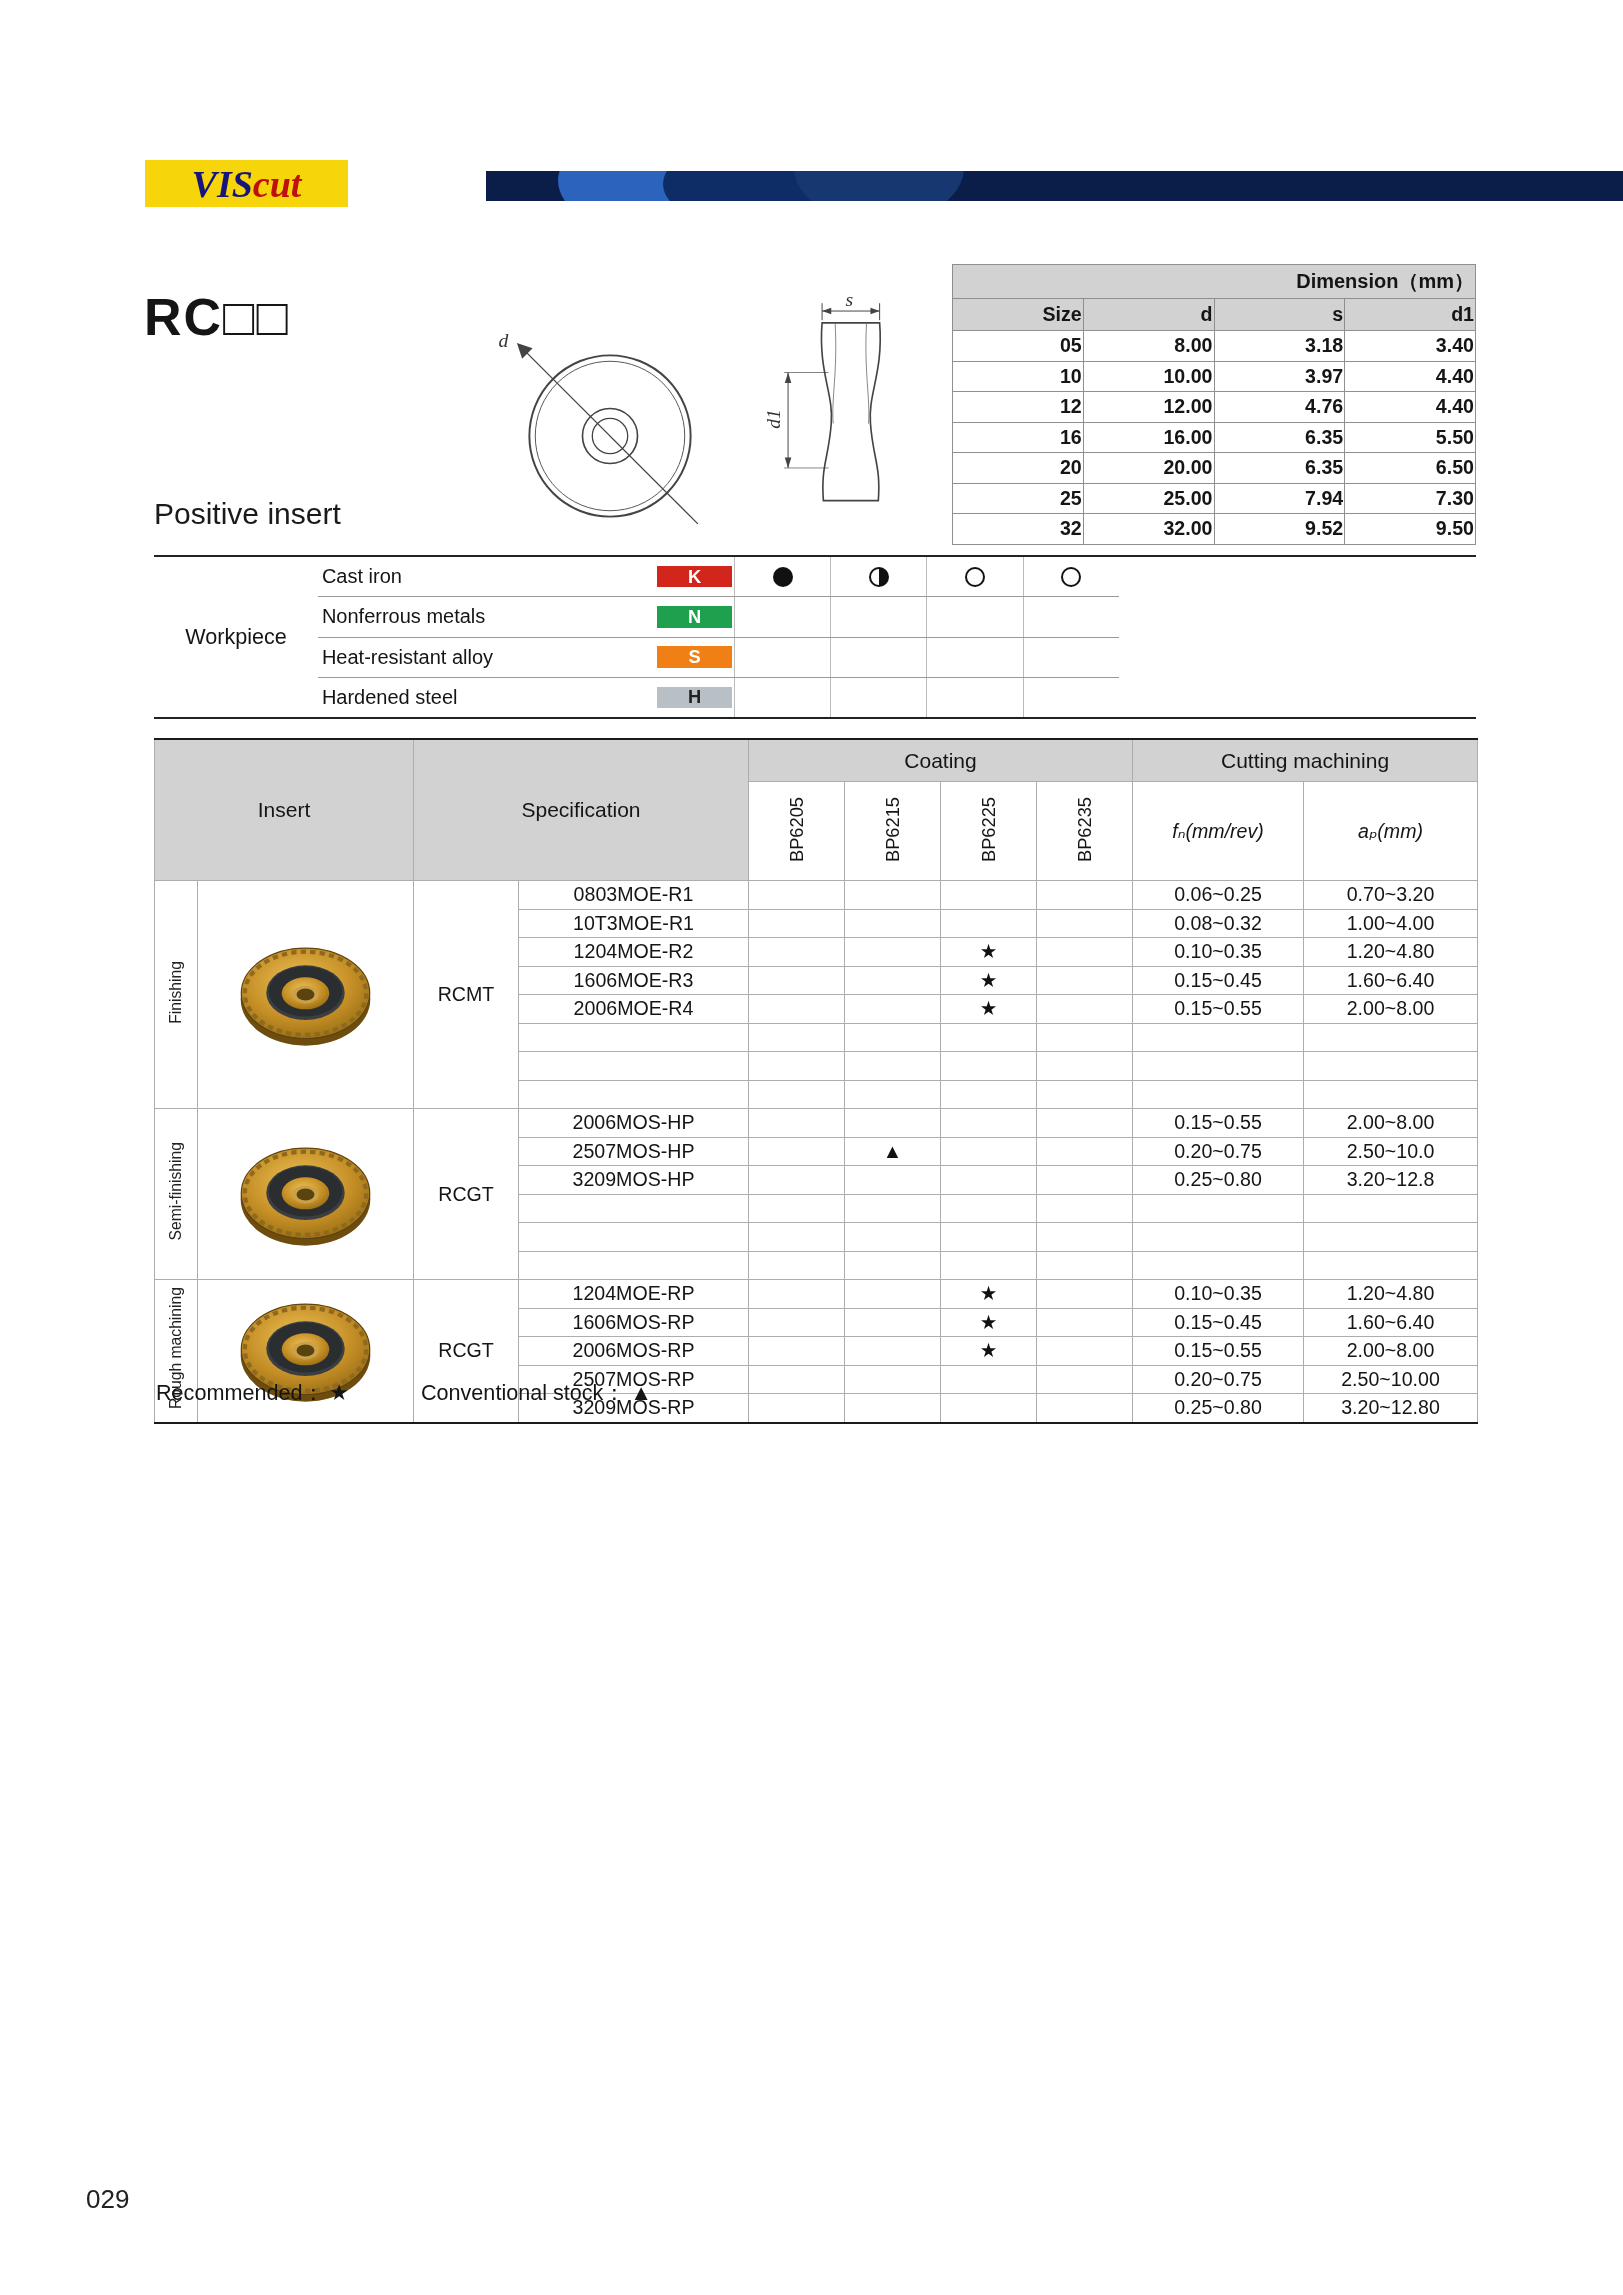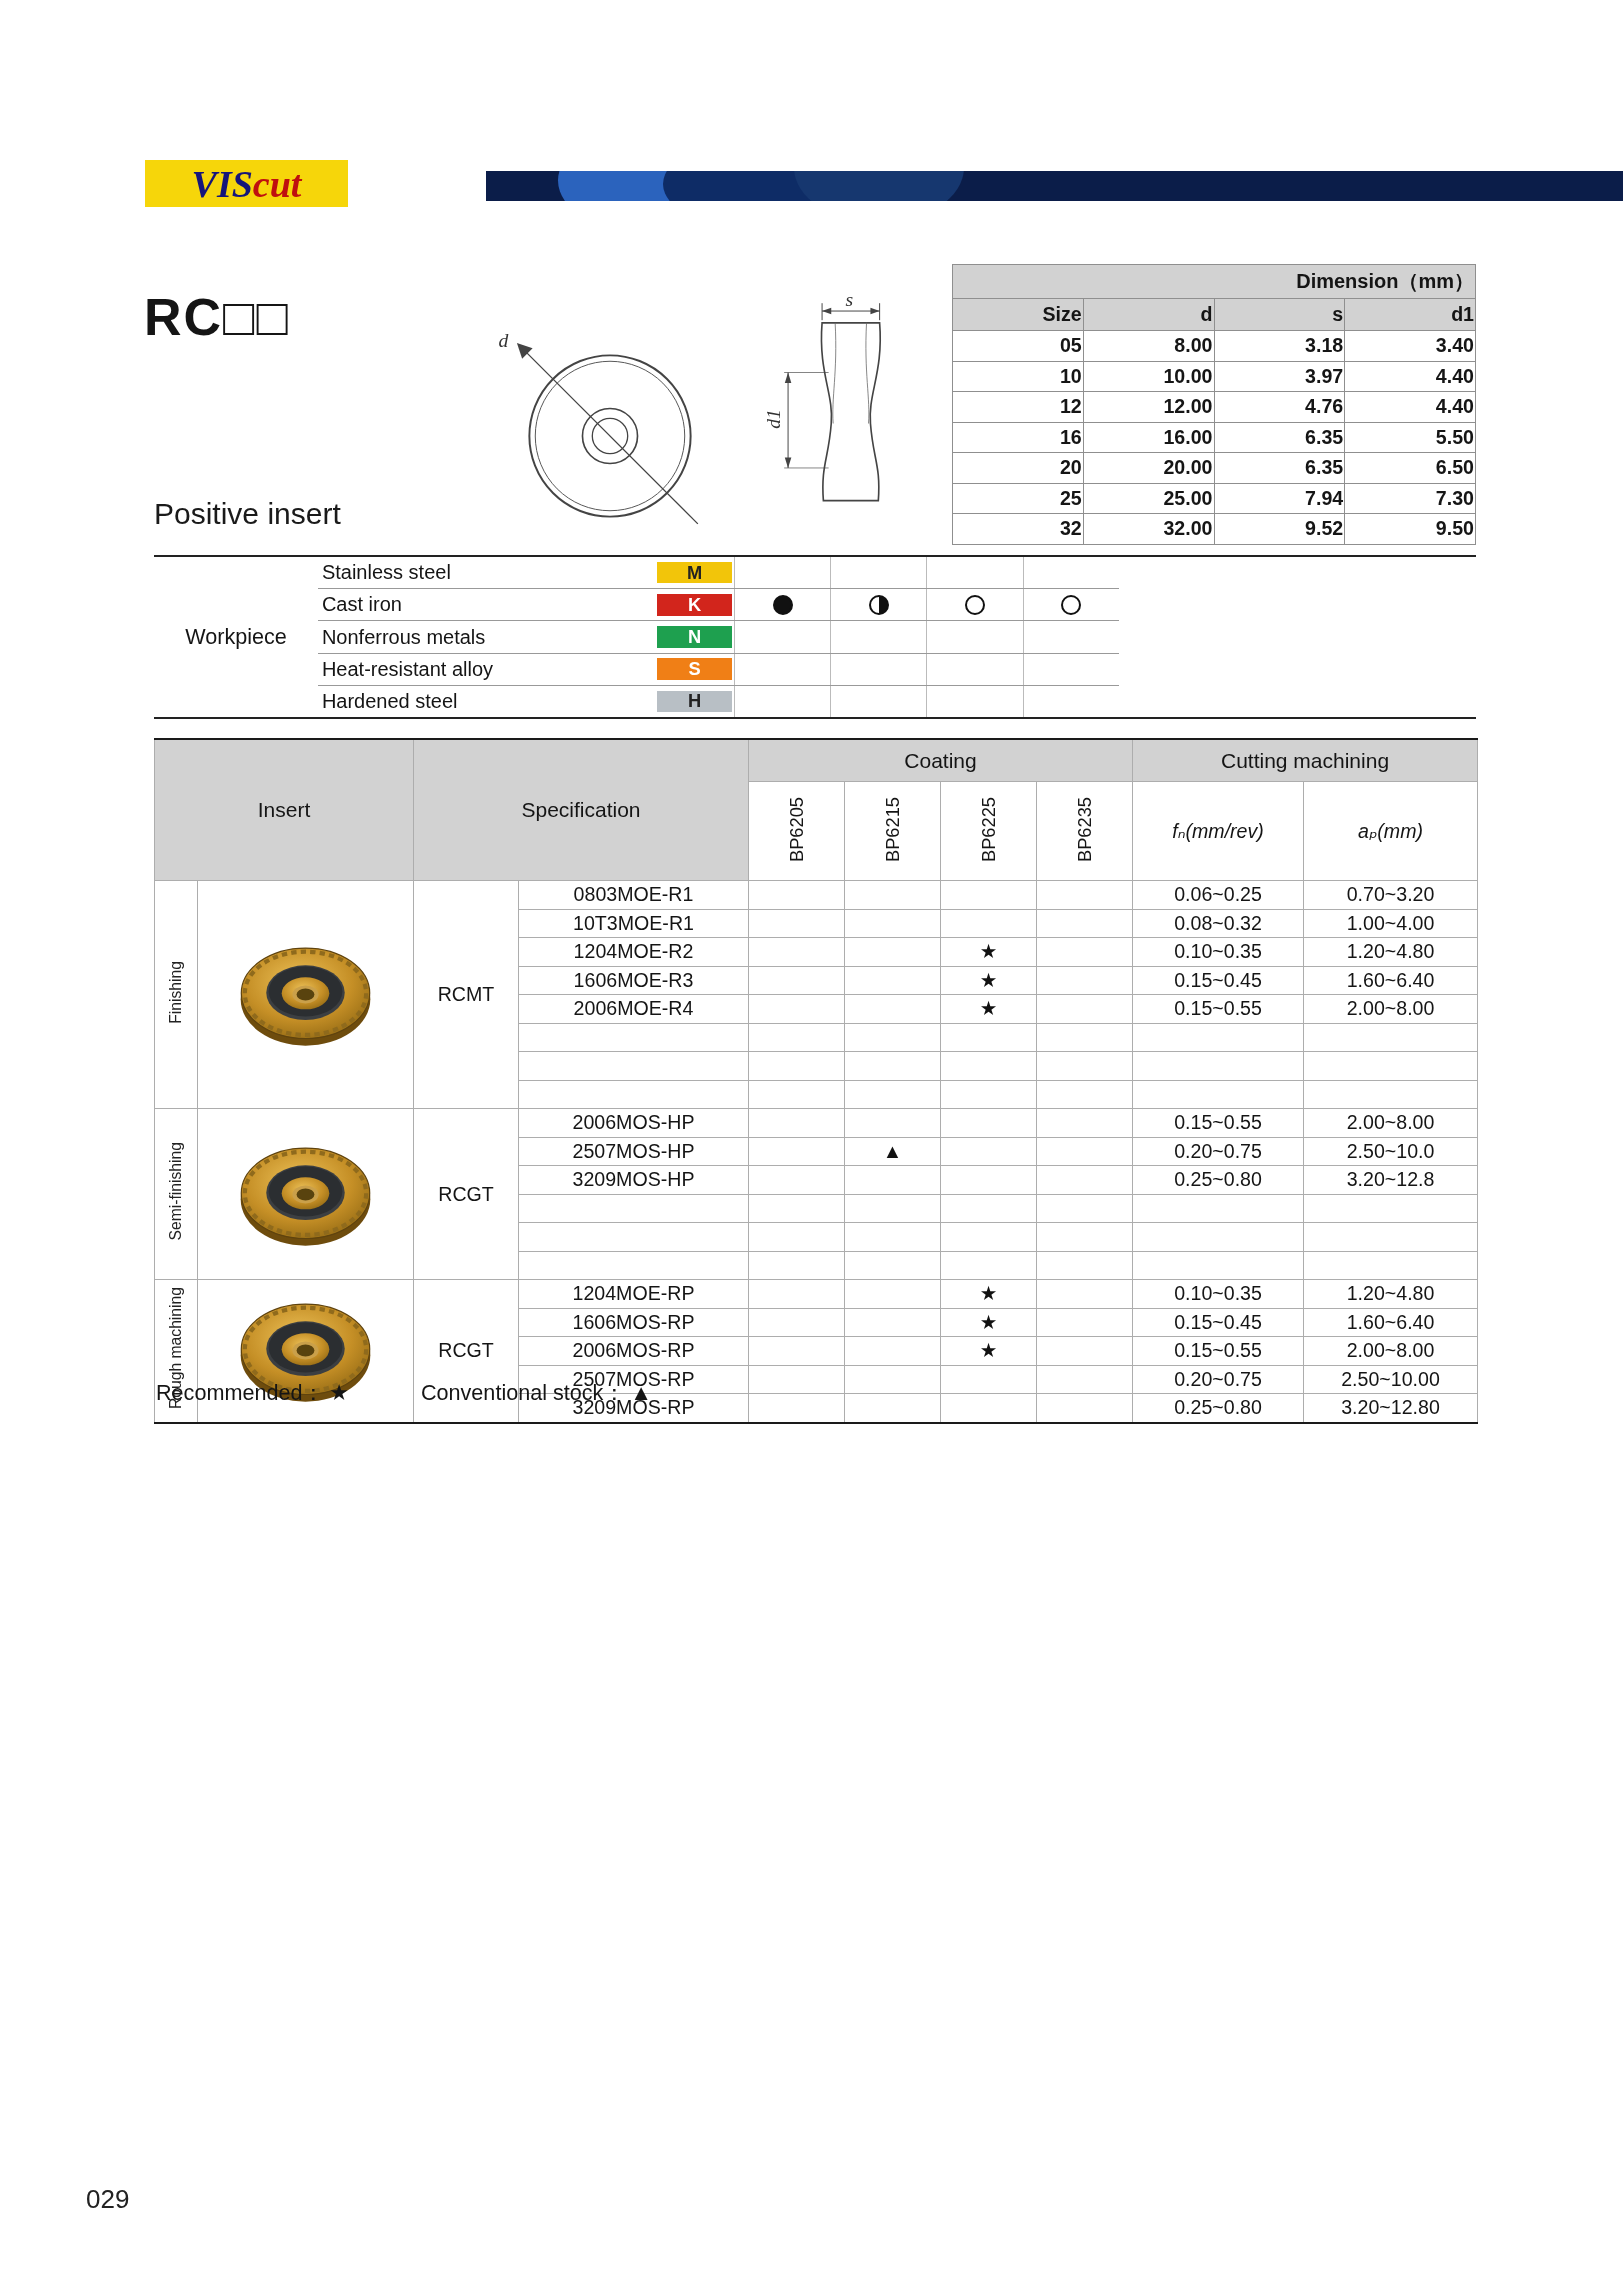--- a/index.html
+++ b/index.html
@@ -186,30 +186,20 @@
           <td>32.00</td>
           <td>9.52</td>
           <td>9.50</td>
         </tr>
       </tbody>
   </table>
 
   <div class="workpiece">
     <div class="wp-label">Workpiece</div>
     <div class="wp-main">
-        <div class="wp-row">
-          <div class="wp-mat">Stainless steel</div>
-          <div class="wp-codecell">
-            <span class="wp-code" style="background: rgb(242, 197, 10); color: rgb(34, 34, 34);">M</span>
-          </div>
-          <div class="wp-dotcell"></div>
-          <div class="wp-dotcell"></div>
-          <div class="wp-dotcell"></div>
-          <div class="wp-dotcell"></div>
-        </div>
         <div class="wp-row">
           <div class="wp-mat">Cast iron</div>
           <div class="wp-codecell">
             <span class="wp-code" style="background: rgb(210, 37, 28);">K</span>
           </div>
           <div class="wp-dotcell">
             <span class="dot full"></span>
           </div>
           <div class="wp-dotcell">
             <span class="dot half"></span>

